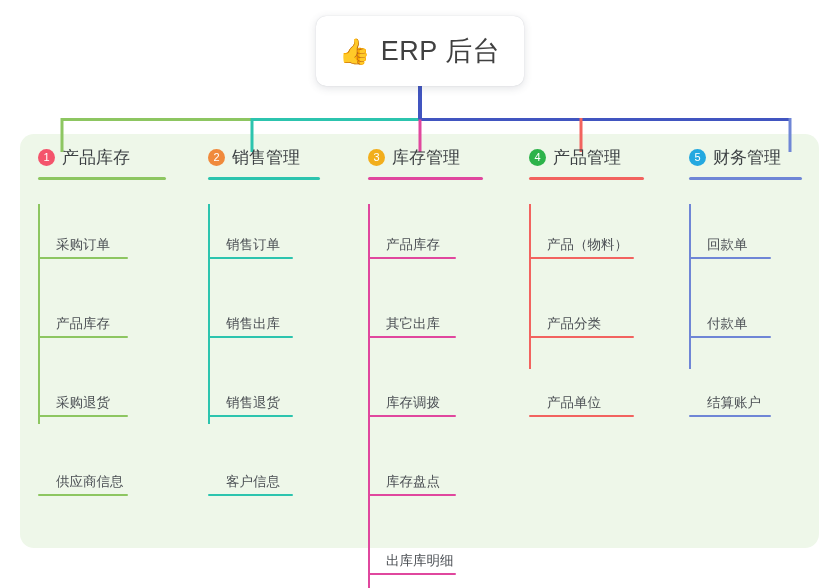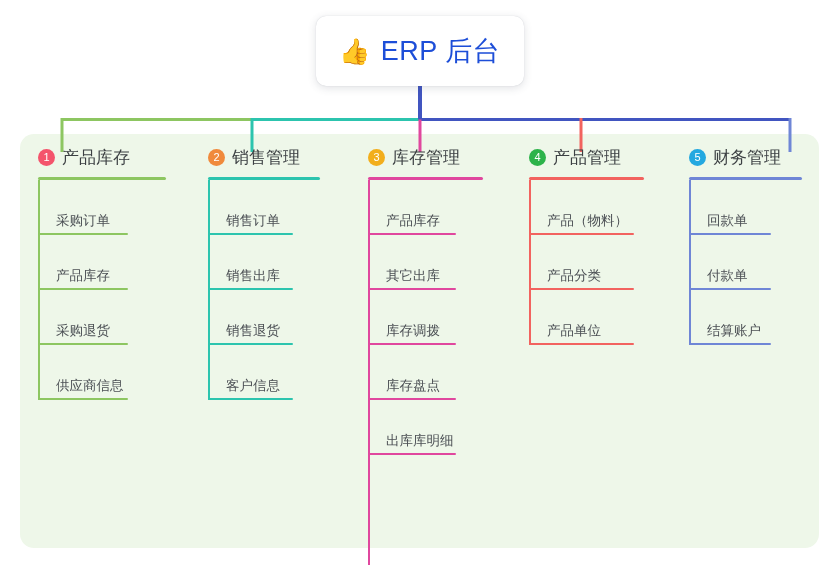--- a/index.html
+++ b/index.html
@@ -37,21 +37,21 @@
     gap: 10px;
     z-index: 5;
   }
   .root-emoji {
     font-size: 25px;
     line-height: 1;
     display: inline-block;
   }
   .root-title {
     font-size: 27px;
-    color: #1d4ed8;
+    color: #404040;
     letter-spacing: 0.5px;
     white-space: nowrap;
   }
 
   
   #connectors {
     position: absolute;
     left: 0;
     top: 0;
     width: 839px;
@@ -133,20 +133,21 @@
     top: 0;
     width: 2px;
   }
   .item {
     position: relative;
     height: 55px;
     box-sizing: border-box;
     display: flex;
     align-items: flex-end;
     padding-left: 18px;
+    margin-top: 24px;
   }
   .item-label {
     font-size: 13.5px;
     color: #4b4f54;
     white-space: nowrap;
     padding-bottom: 5px;
     position: relative;
     z-index: 2;
   }
   .item-rule {

